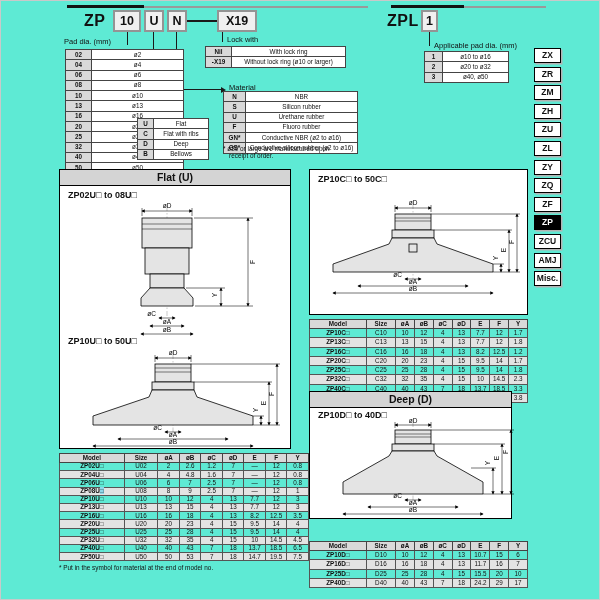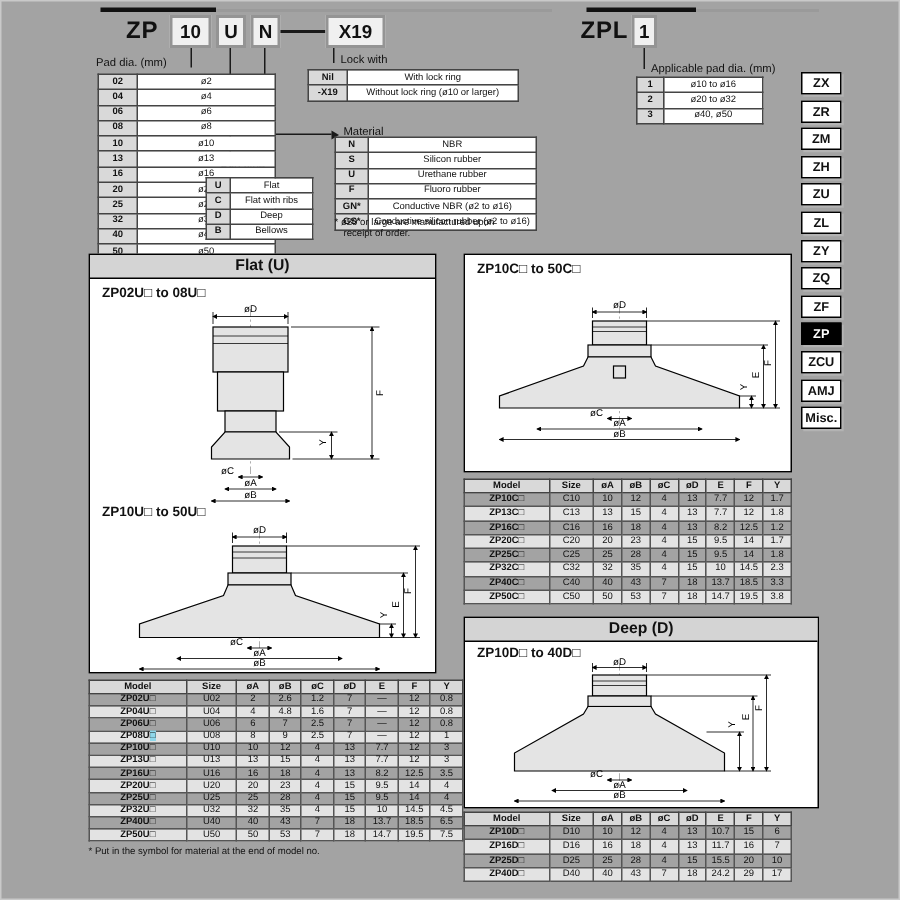--- a/index.html
+++ b/index.html
@@ -1,17 +1,17 @@
 <!DOCTYPE html>
 <html><head>
 <meta charset="utf-8">
 <style>
 *{margin:0;padding:0;box-sizing:border-box}
 html,body{background:#fff}
-.page{position:relative;width:600px;height:600px;background:#a3a3a3;border:1px solid #c9c9c9;font-family:"Liberation Sans",sans-serif;color:#111;overflow:hidden}
+.page{position:relative;width:600px;height:600px;background:#5eead4;border:1px solid #c9c9c9;font-family:"Liberation Sans",sans-serif;color:#111;overflow:hidden}
 .rule{position:absolute}
 .lbl{position:absolute;font-weight:normal;font-size:7.5px;white-space:nowrap}
 .code-prefix{position:absolute;font-weight:bold;font-size:16px;letter-spacing:.5px}
 .code-box{position:absolute;border:2px solid #949494;background:#f0f0f0;font-weight:bold;font-size:12.5px;display:flex;align-items:center;justify-content:center}
 .line{position:absolute;background:#1a1a1a}
 .arrow-right{position:absolute;width:0;height:0;border-top:3px solid transparent;border-bottom:3px solid transparent;border-left:5px solid #1a1a1a}
 .mini{position:absolute;border-collapse:collapse;font-size:6.3px;line-height:1;border:1px solid #000}
 .mini td{border:.7px solid #444;text-align:center;padding:1.5px 2px;background:#fff;white-space:nowrap}
 .mini td:first-child{background:#d9d9d9;font-weight:bold}
 .panel{position:absolute;border:1.2px solid #000;background:#fff}
@@ -612,21 +612,21 @@
           <td>53</td>
           <td>7</td>
           <td>18</td>
           <td>14.7</td>
           <td>19.5</td>
           <td>3.8</td>
         </tr>
       </tbody>
   </table>
 
-  <div class="panel" style="left:308px;top:410px;width:237px;height:128px">
+  <div class="panel" style="left:308px;top:390px;width:203px;height:128px">
     <div class="panel-header">Deep (D)</div>
     <span class="range-label" style="left:8px;top:18px">ZP10D□ to 40D□</span>
 
     <svg style="left:3px;top:26px" width="212" height="98" viewBox="0 0 212 98">
       <defs>
           <marker id="a4" markerWidth="6" markerHeight="6" viewBox="0 0 6 6" refX="5" refY="3" orient="auto-start-reverse">
             <path d="M0,0L6,3L0,6Z"></path>
           </marker>
         </defs>
       <line class="cl" x1="100" y1="4" x2="100" y2="88"></line>

